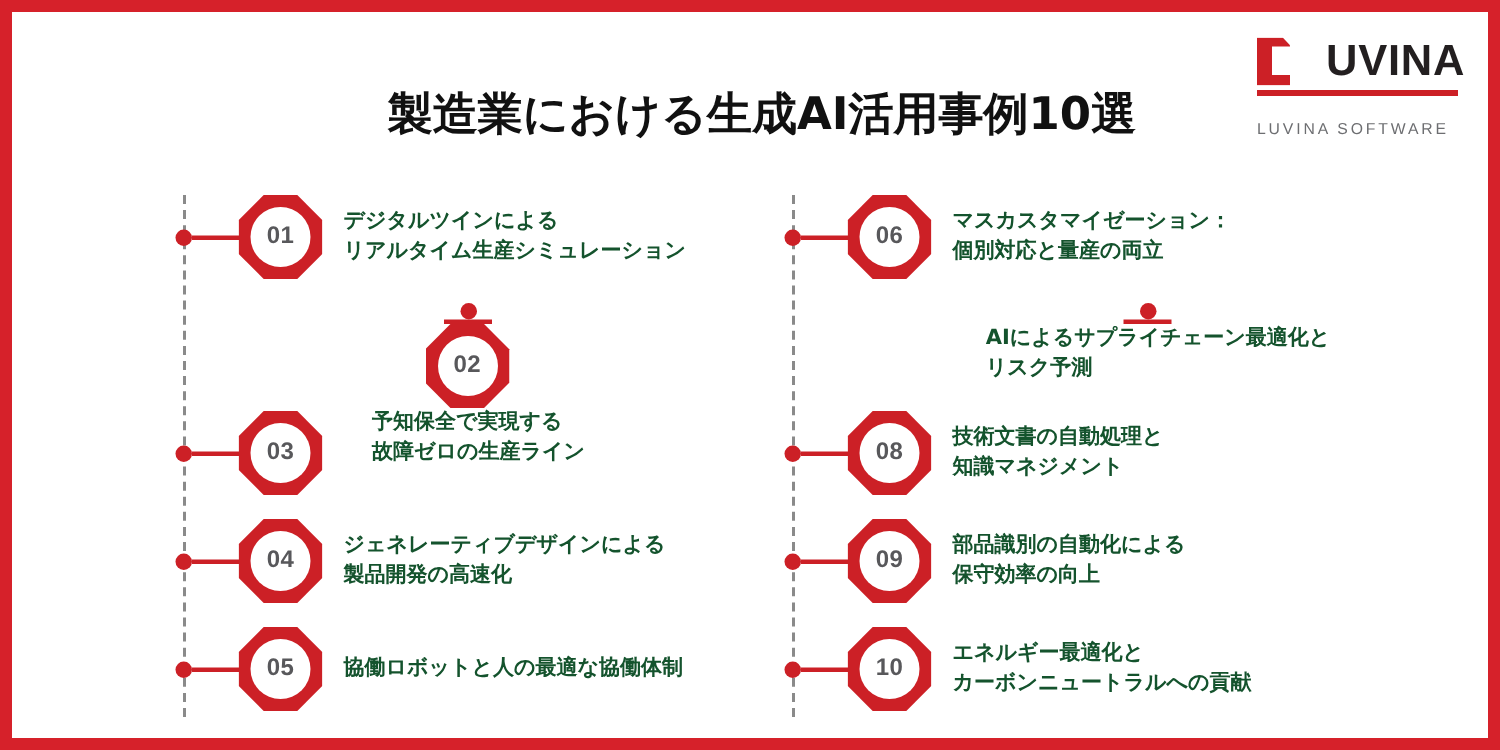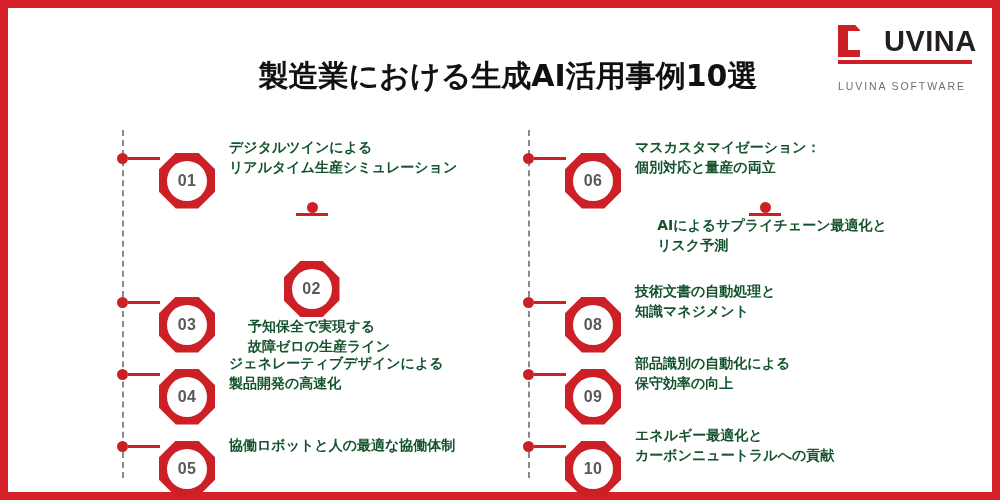--- a/index.html
+++ b/index.html
@@ -153,21 +153,20 @@
   .badge {
     width: 56px;
     height: 56px;
     flex: 0 0 auto;
     background: #cc2026;
     clip-path: polygon(30% 0, 70% 0, 100% 30%, 100% 70%, 70% 100%, 30% 100%, 0 70%, 0 30%);
     display: flex;
     align-items: center;
     justify-content: center;
     margin-left: -1px;
-    margin-top: 45px;
   }
   .badge-inner {
     width: 40px;
     height: 40px;
     border-radius: 50%;
     background: #ffffff;
     display: flex;
     align-items: center;
     justify-content: center;
     font-family: "Liberation Sans", sans-serif;

